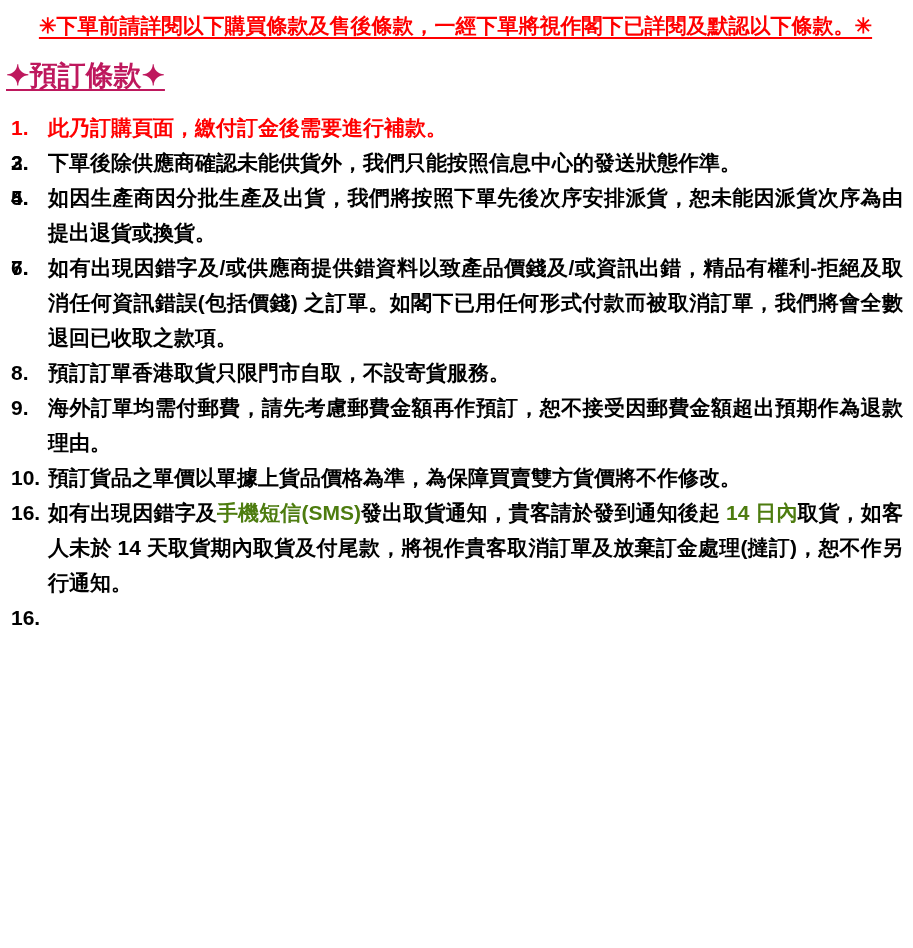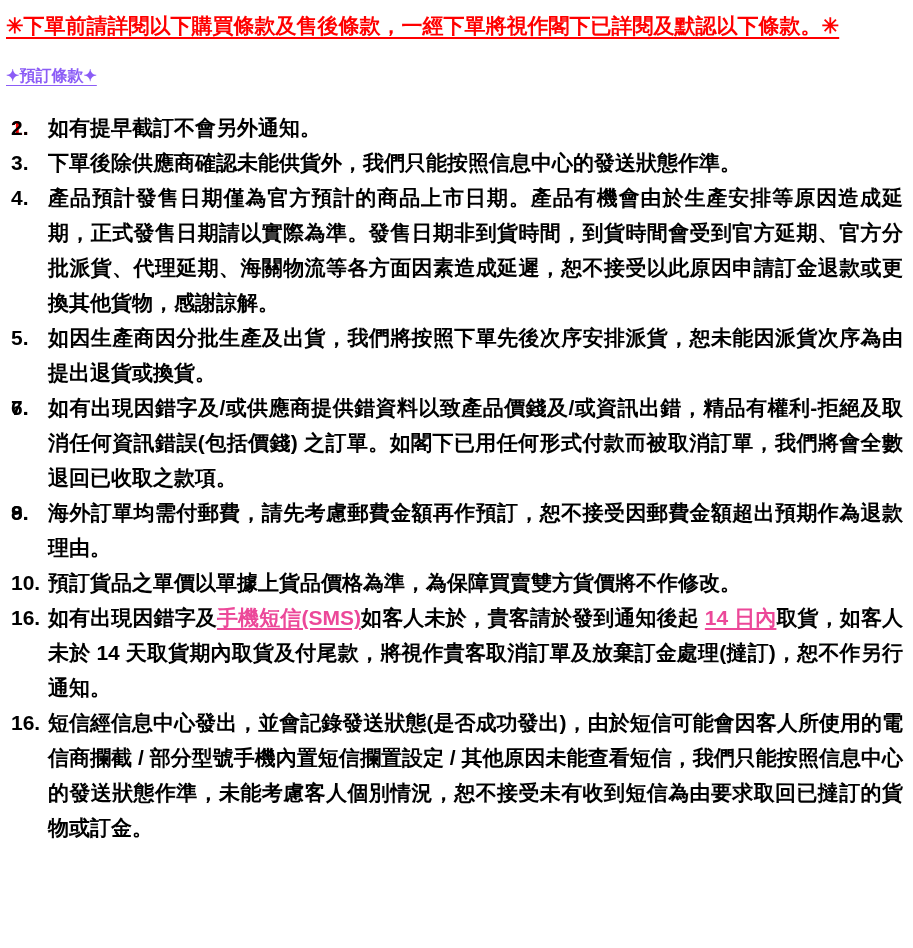--- a/index.html
+++ b/index.html
@@ -21,25 +21,26 @@
     box-sizing: border-box;
   }
   .notice-header {
     color: #ff0000;
     font-size: 21px;
     line-height: 28px;
     text-decoration: underline;
     text-underline-offset: 4px;
     margin: 6px 0 0 0;
     white-space: nowrap;
+    text-align: center;
   }
   .section-title {
     display: inline-block;
-    color: #8b5cf6;
-    font-size: 16px;
+    color: #be185d;
+    font-size: 28px;
     line-height: 28px;
     text-decoration: underline;
     text-underline-offset: 4px;
     margin: 22px 0 0 0;
   }
   .terms {
     margin-top: 20px;
     font-size: 21px;
     line-height: 35px;
   }
@@ -49,44 +50,43 @@
     padding-right: 2px;
     text-align: justify;
   }
   .term-num {
     position: absolute;
     left: 5px;
     top: 0;
   }
   .red { color: #ff0000; }
   .red-underline {
-    color: #ec4899;
-    text-decoration: underline;
+    color: #4d7c0f;
     text-underline-offset: 3px;
   }
 </style>
 </head>
 <body>
 
 <div class="page">
 
   <div class="notice-header">✳下單前請詳閱以下購買條款及售後條款，一經下單將視作閣下已詳閱及默認以下條款。✳</div>
 
   <div>
     <span class="section-title">✦預訂條款✦</span>
   </div>
 
   <div class="terms">
-      <div class="term red"><span class="term-num">1.</span></div>
-      <div class="term"><span class="term-num">2.</span><span>如有提早截訂不會另外通知。</span></div>
+      <div class="term red"><span class="term-num">1.</span><span>此乃訂購頁面，繳付訂金後需要進行補款。</span></div>
+      <div class="term"><span class="term-num">2.</span></div>
       <div class="term"><span class="term-num">3.</span><span>下單後除供應商確認未能供貨外，我們只能按照信息中心的發送狀態作準。</span></div>
-      <div class="term"><span class="term-num">4.</span><span>產品預計發售日期僅為官方預計的商品上市日期。產品有機會由於生產安排等原因造成延期，正式發售日期請以實際為準。發售日期非到貨時間，到貨時間會受到官方延期、官方分批派貨、代理延期、海關物流等各方面因素造成延遲，恕不接受以此原因申請訂金退款或更換其他貨物，感謝諒解。</span></div>
+      <div class="term"><span class="term-num">4.</span></div>
       <div class="term"><span class="term-num">5.</span><span>如因生產商因分批生產及出貨，我們將按照下單先後次序安排派貨，恕未能因派貨次序為由提出退貨或換貨。</span></div>
       <div class="term"><span class="term-num">6.</span></div>
       <div class="term"><span class="term-num">7.</span><span>如有出現因錯字及/或供應商提供錯資料以致產品價錢及/或資訊出錯，精品有權利-拒絕及取消任何資訊錯誤(包括價錢) 之訂單。如閣下已用任何形式付款而被取消訂單，我們將會全數退回已收取之款項。</span></div>
-      <div class="term"><span class="term-num">8.</span></div>
+      <div class="term"><span class="term-num">8.</span><span>預訂訂單香港取貨只限門市自取，不設寄貨服務。</span></div>
       <div class="term"><span class="term-num">9.</span><span>海外訂單均需付郵費，請先考慮郵費金額再作預訂，恕不接受因郵費金額超出預期作為退款理由。</span></div>
       <div class="term"><span class="term-num">10.</span><span>預訂貨品之單價以單據上貨品價格為準，為保障買賣雙方貨價將不作修改。</span></div>
-      <div class="term"><span class="term-num">16.</span><span>如有出現因錯字及</span><span class="red-underline">手機短信(SMS)</span><span>如客人未於，貴客請於發到通知後起 </span><span class="red-underline">14 日內</span><span>取貨，如客人未於 14 天取貨期內取貨及付尾款，將視作貴客取消訂單及放棄訂金處理(撻訂)，恕不作另行通知。</span></div>
-      <div class="term"><span class="term-num">16.</span><span>短信經信息中心發出，並會記錄發送狀態(是否成功發出)，由於短信可能會因客人所使用的電信商攔截 / 部分型號手機內置短信攔置設定 / 其他原因未能查看短信，我們只能按照信息中心的發送狀態作準，未能考慮客人個別情況，恕不接受未有收到短信為由要求取回已撻訂的貨物或訂金。</span></div>
+      <div class="term"><span class="term-num">16.</span><span>如有出現因錯字及</span><span class="red-underline">手機短信(SMS)</span><span>發出取貨通知，貴客請於發到通知後起 </span><span class="red-underline">14 日內</span><span>取貨，如客人未於 14 天取貨期內取貨及付尾款，將視作貴客取消訂單及放棄訂金處理(撻訂)，恕不作另行通知。</span></div>
+      <div class="term"><span class="term-num">16.</span></div>
     </div>
 
 </div>
 
 </body></html>

